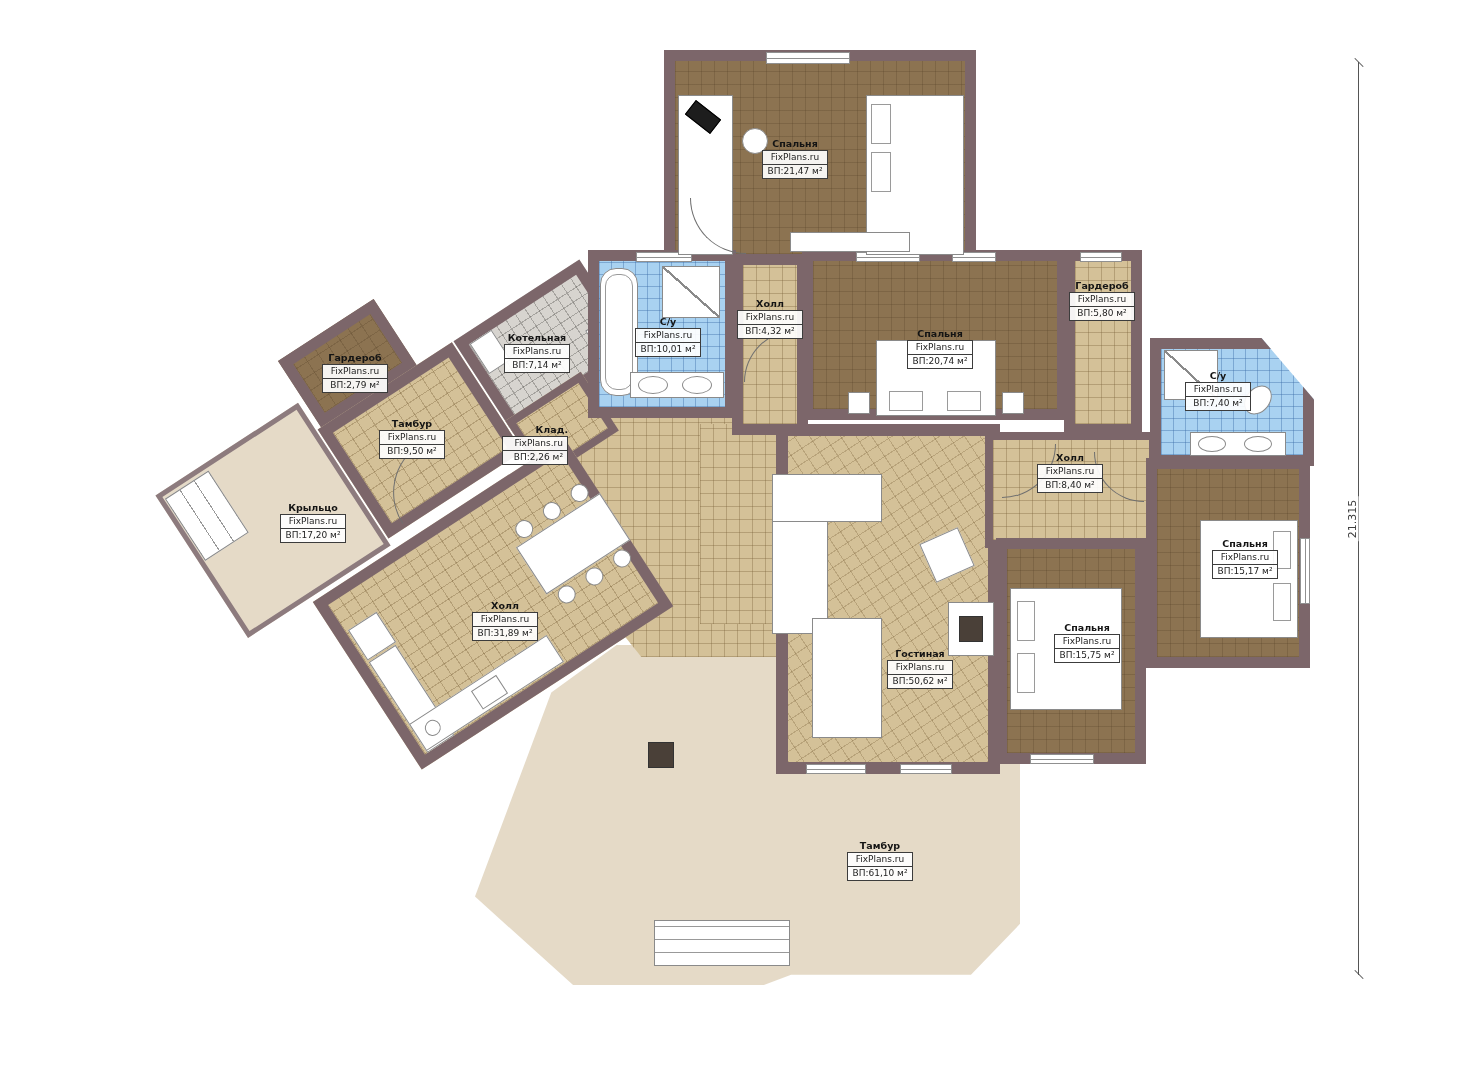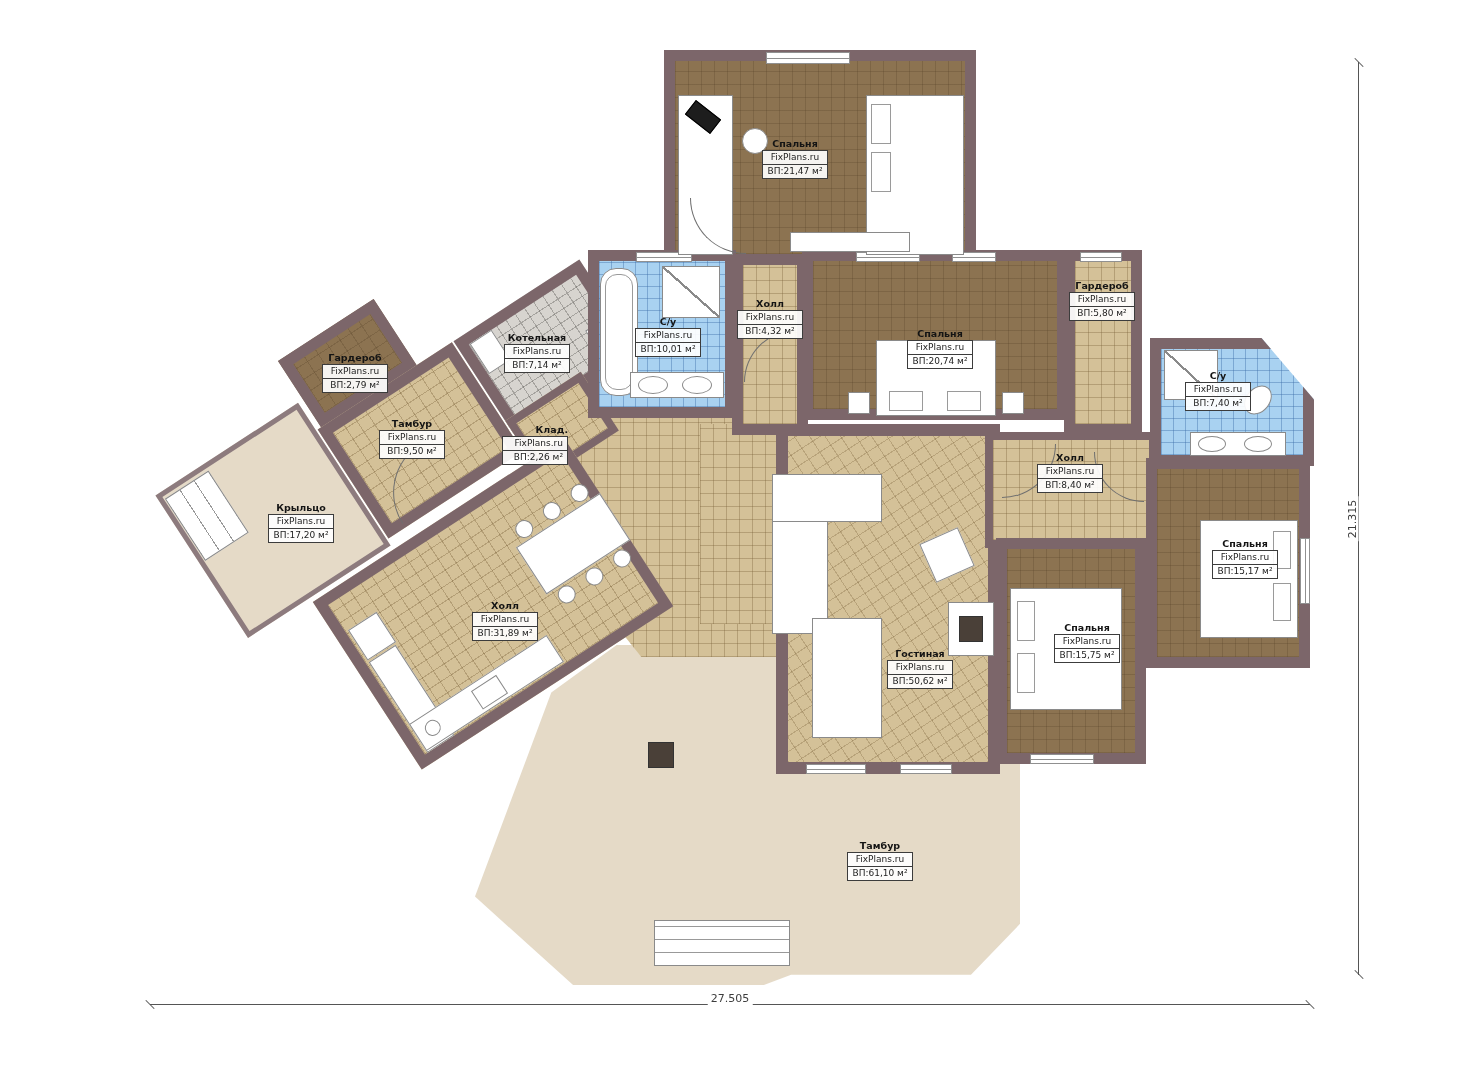--- a/index.html
+++ b/index.html
@@ -243,21 +243,21 @@
   <div class="label" style="left:412px;top:418px;">
     <div class="rn">Тамбур</div>
     <div class="rb">FixPlans.ru</div>
     <div class="ra">ВП:9,50 м²</div>
   </div>
   <div class="label" style="left:535px;top:424px;text-align:right;">
     <div class="rn">Клад.</div>
     <div class="rb">FixPlans.ru</div>
     <div class="ra">ВП:2,26 м²</div>
   </div>
-  <div class="label" style="left:301px;top:502px;text-align:center;">
+  <div class="label" style="left:313px;top:502px;text-align:center;">
     <div class="rn">Крыльцо</div>
     <div class="rb">FixPlans.ru</div>
     <div class="ra">ВП:17,20 м²</div>
   </div>
   <div class="label" style="left:505px;top:600px;">
     <div class="rn">Холл</div>
     <div class="rb">FixPlans.ru</div>
     <div class="ra">ВП:31,89 м²</div>
   </div>
   <div class="label" style="left:1070px;top:452px;">
@@ -279,26 +279,20 @@
     <div class="rn">Гостиная</div>
     <div class="rb">FixPlans.ru</div>
     <div class="ra">ВП:50,62 м²</div>
   </div>
   <div class="label" style="left:880px;top:840px;">
     <div class="rn">Тамбур</div>
     <div class="rb">FixPlans.ru</div>
     <div class="ra">ВП:61,10 м²</div>
   </div>
 
-  <div class="dim" style="left:150px;top:996px;width:1160px;height:18px;">
-    <div class="bar-h"></div>
-    <div class="tick" style="left:-6px;top:8px;"></div>
-    <div class="tick" style="right:-6px;top:8px;"></div>
-    <div class="dim-text" style="left:50%;top:-4px;transform:translateX(-50%);">27.505</div>
-  </div>
   <div class="dim" style="left:1350px;top:62px;width:18px;height:913px;">
     <div class="bar-v"></div>
     <div class="tick" style="left:3px;top:0;"></div>
     <div class="tick" style="left:3px;bottom:0;"></div>
     <div class="dim-text" style="left:2px;top:50%;transform:translate(-50%,-50%) rotate(-90deg);">21.315</div>
   </div>
 
 </div>
 
 </body></html>

